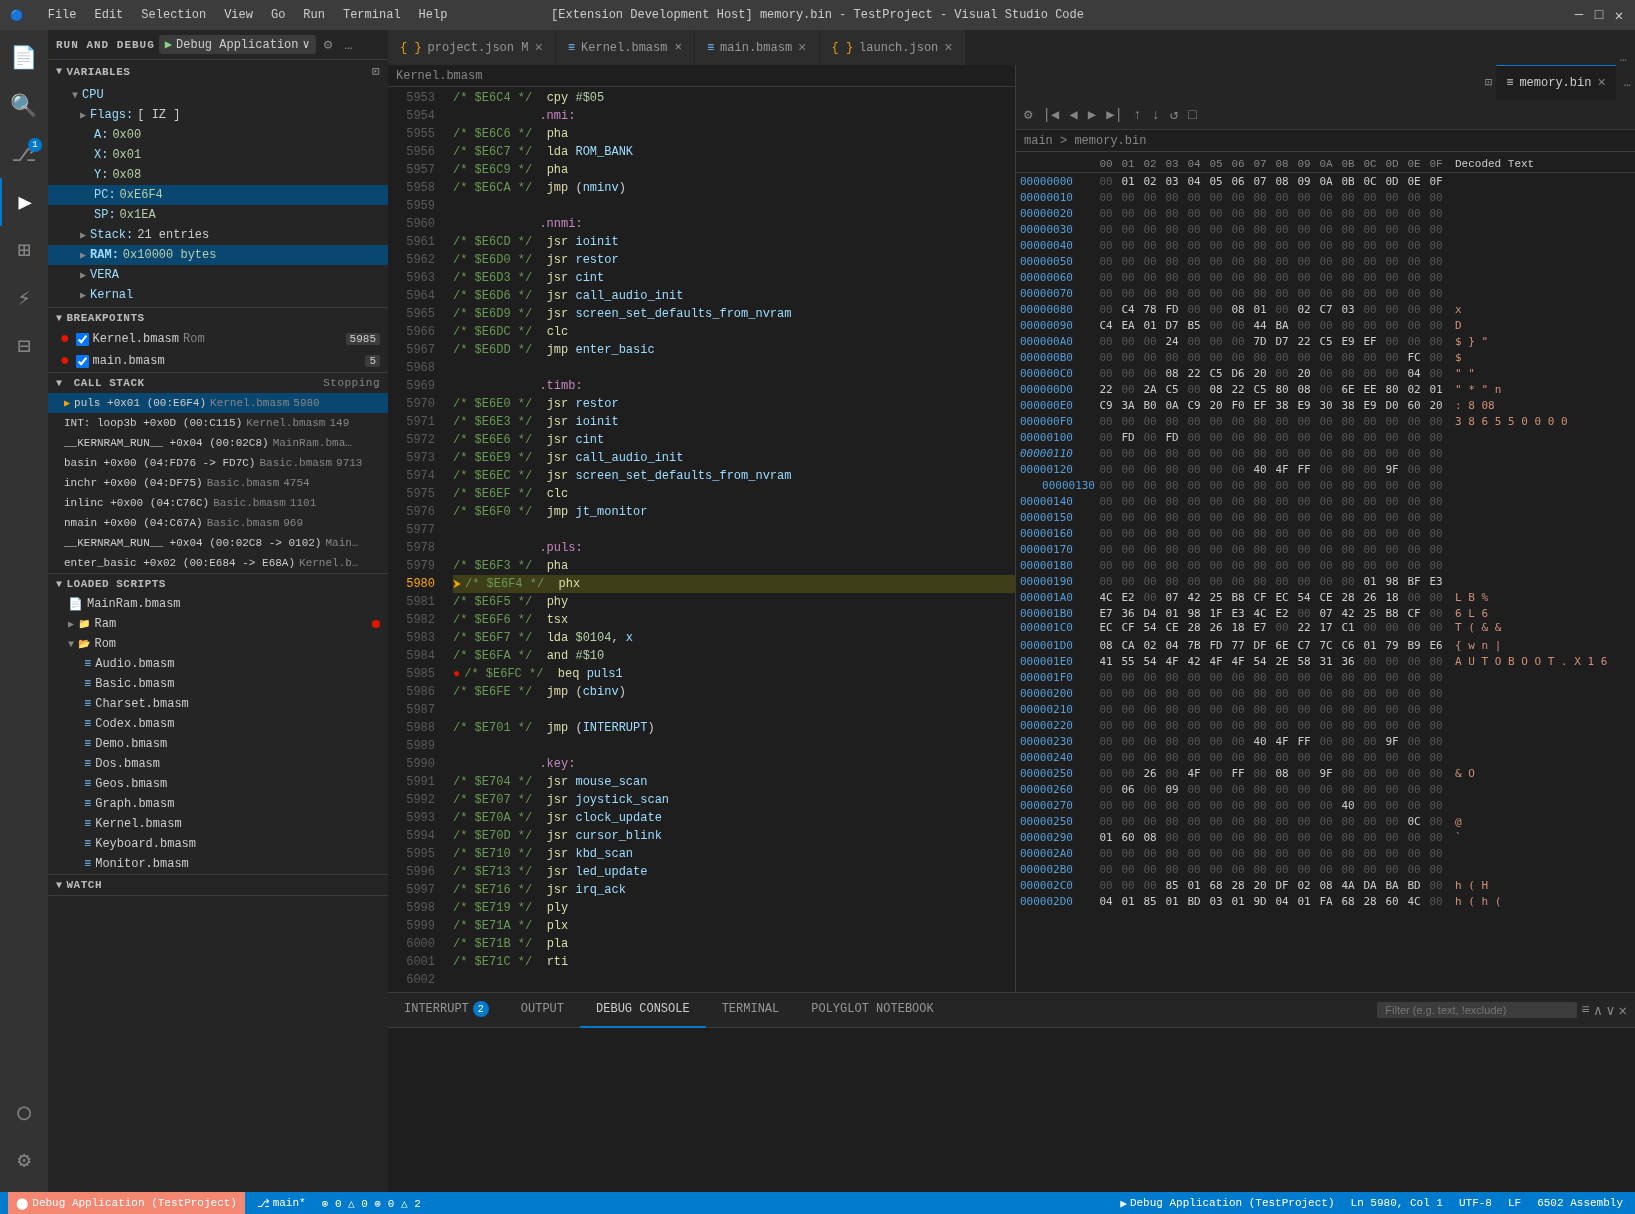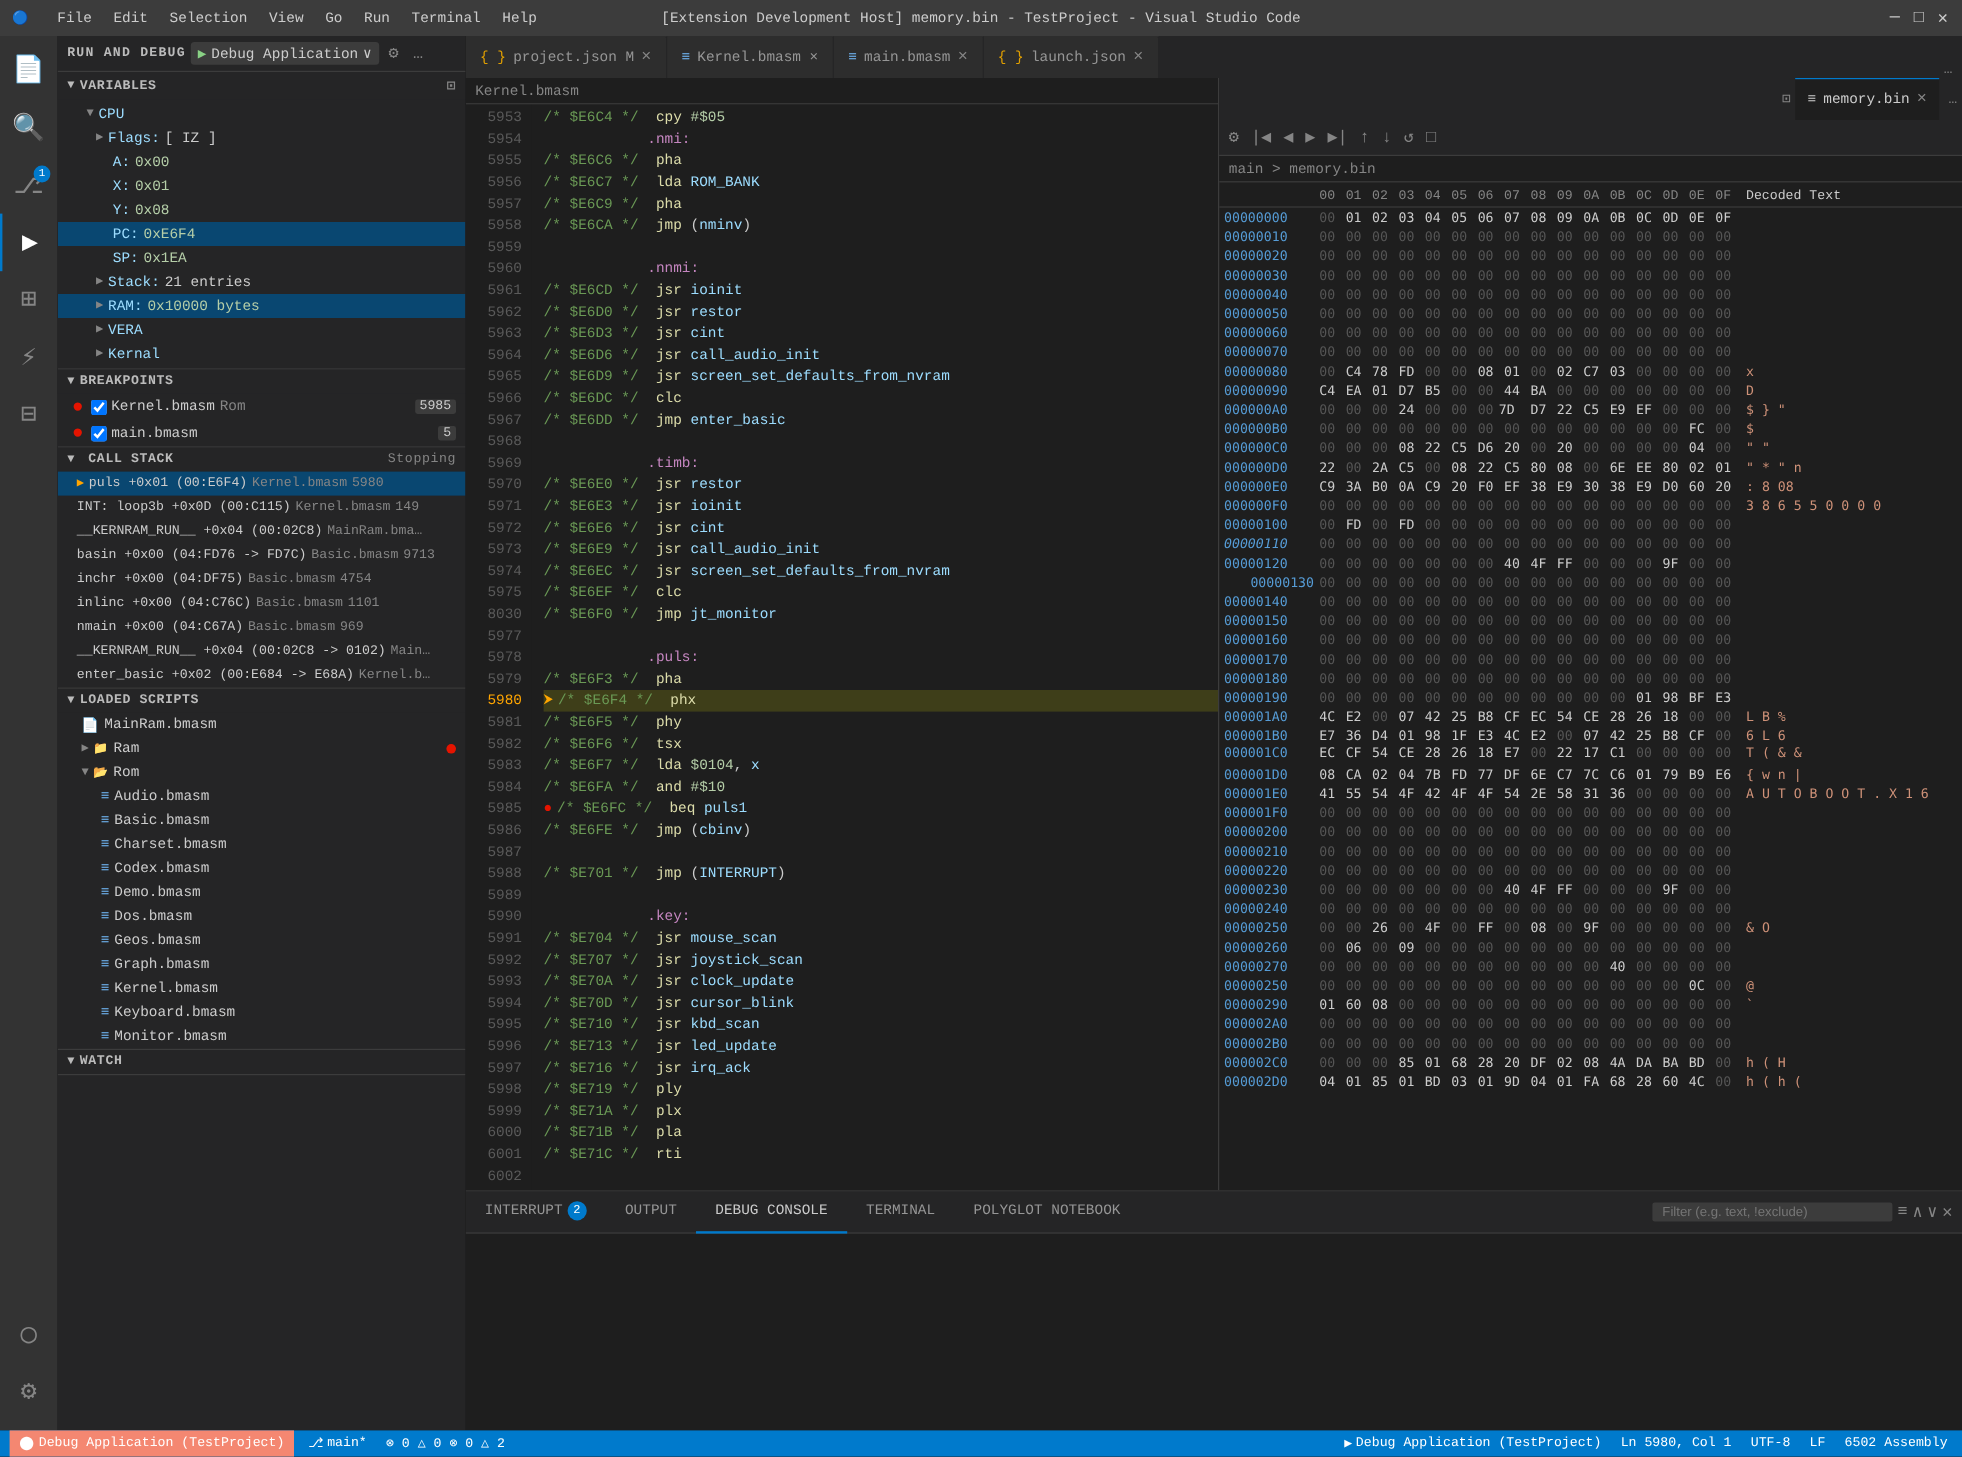--- a/index.html
+++ b/index.html
@@ -616,21 +616,21 @@
             <span class="var-key" style="margin-left:14px;">SP:</span>
             <span class="var-value number">0x1EA</span>
           </div>
           <div class="var-item var-indent-1">
             <span class="expand-arrow">▶</span>
             <span class="var-key">Stack:</span>
             <span class="var-value" style="color:#cccccc;"> 21 entries</span>
           </div>
           <div class="var-item var-indent-1" style="background:#094771;">
             <span class="expand-arrow">▶</span>
-            <span class="var-key" style="color:#9cdcfe;">RAM:</span>
+            <span class="var-key" style="color:#9cdcfe;font-weight:bold;">RAM:</span>
             <span class="var-value" style="color:#b5cea8;"> 0x10000 bytes</span>
           </div>
           <div class="var-item var-indent-1">
             <span class="expand-arrow">▶</span>
             <span class="var-key">VERA</span>
           </div>
           <div class="var-item var-indent-1">
             <span class="expand-arrow">▶</span>
             <span class="var-key">Kernal</span>
           </div>
@@ -841,21 +841,21 @@
               <div>5966</div>
               <div>5967</div>
               <div>5968</div>
             <div>5969</div>
               <div>5970</div>
               <div>5971</div>
               <div>5972</div>
             <div>5973</div>
               <div>5974</div>
               <div>5975</div>
-              <div>8030</div>
+              <div>5976</div>
             <div>5977</div>
               <div>5978</div>
               <div>5979</div>
               <div style="color:#ffa500;">5980</div>
             <div>5981</div>
               <div>5982</div>
               <div>5983</div>
               <div>5984</div>
             <div>5985</div>
               <div>5986</div>
@@ -1187,21 +1187,21 @@
               </div>
               <div style="display: flex; padding: 0px 4px; height: 16px; align-items: center; font-size: 11px; font-family: Consolas, monospace;">
                 <span style="width:75px;color:#569cd6;">000000A0</span>
                 <span style="width:22px;text-align:center;color:#555555;">00</span>
                 <span style="width:22px;text-align:center;color:#555555;">00</span>
                 <span style="width:22px;text-align:center;color:#555555;">00</span>
                 <span style="width:22px;text-align:center;color:#cccccc;">24</span>
                 <span style="width:22px;text-align:center;color:#555555;">00</span>
                 <span style="width:22px;text-align:center;color:#555555;">00</span>
                 <span style="width:22px;text-align:center;color:#555555;">00</span>
-                <span style="width:22px;color:#cccccc;">7D</span>
+                <span style="width:22px;text-align:center;color:#cccccc;">7D</span>
                 <span style="width:22px;text-align:center;color:#cccccc;">D7</span>
                 <span style="width:22px;text-align:center;color:#cccccc;">22</span>
                 <span style="width:22px;text-align:center;color:#cccccc;">C5</span>
                 <span style="width:22px;text-align:center;color:#cccccc;">E9</span>
                 <span style="width:22px;text-align:center;color:#cccccc;">EF</span>
                 <span style="width:22px;text-align:center;color:#555555;">00</span>
                 <span style="width:22px;text-align:center;color:#555555;">00</span>
                 <span style="width:22px;text-align:center;color:#555555;">00</span>
                 <span style="margin-left:8px;color:#ce9178;min-width:100px;">   $    }  "</span>
               </div>

